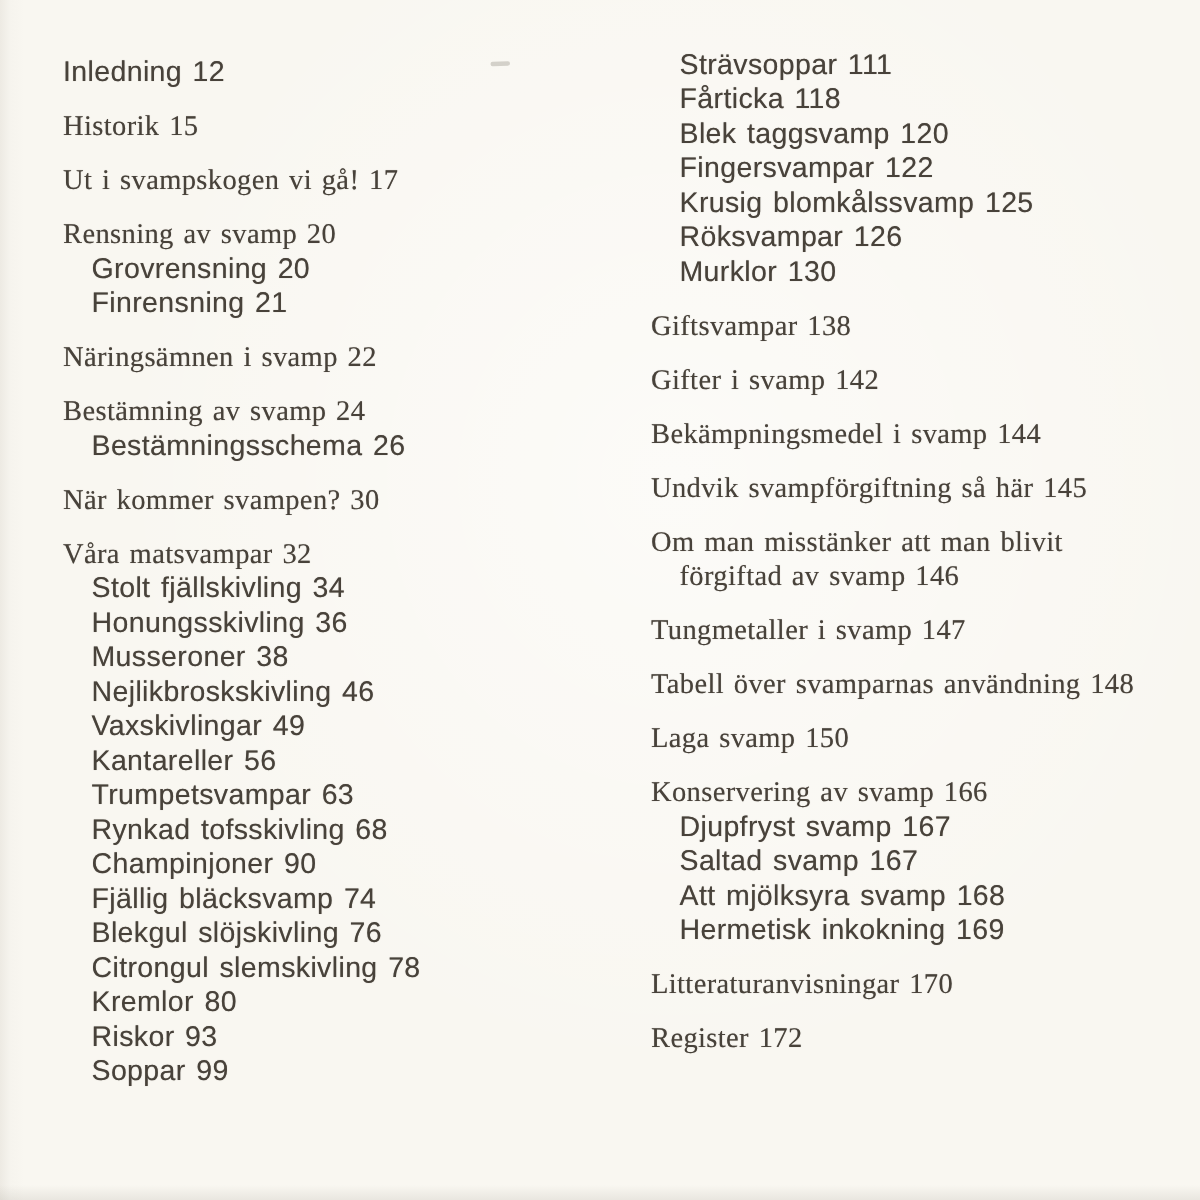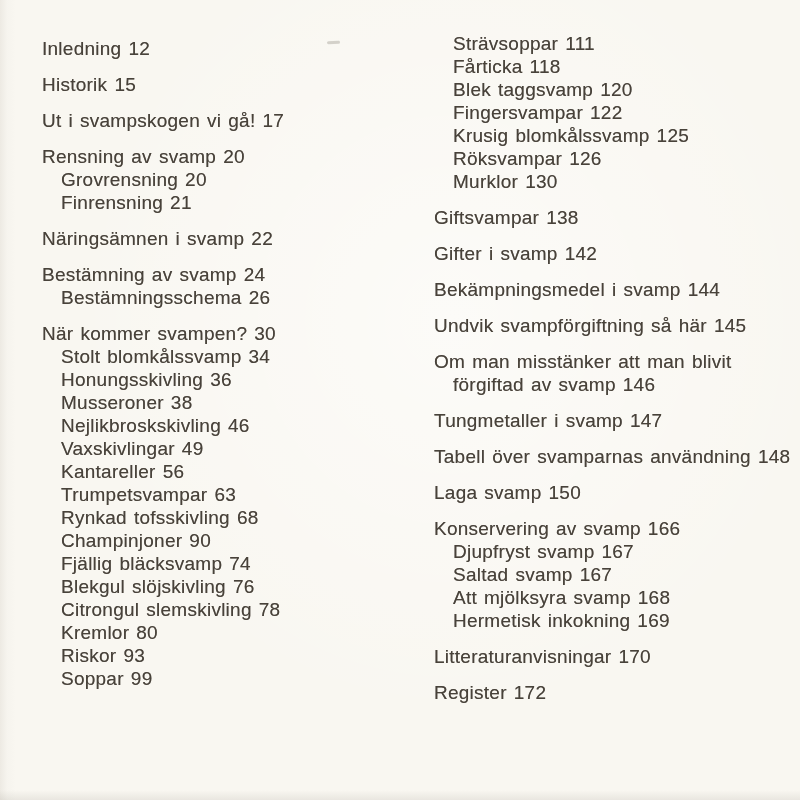--- a/index.html
+++ b/index.html
@@ -45,20 +45,21 @@
   }
   .entry.l0 {
     padding-left: 19px;
     text-indent: -19px;
   }
   .entry.l1 {
     padding-left: 19px;
   }
   .entry.gap {
     margin-top: 13px;
+    font-family: Liberation Serif, serif;
   }
   .speck {
     position: absolute;
     left: 327px;
     top: 41px;
     width: 13px;
     height: 3px;
     border-radius: 2px;
     background: #b5b1a8;
     opacity: 0.55;
@@ -74,21 +75,22 @@
       <div class="entry l0"><span>Inledning</span> <span>12</span></div>
       <div class="entry l0 gap"><span>Historik</span> <span>15</span></div>
       <div class="entry l0 gap"><span>Ut i svampskogen vi gå!</span> <span>17</span></div>
       <div class="entry l0 gap"><span>Rensning av svamp</span> <span>20</span></div>
       <div class="entry l1"><span>Grovrensning</span> <span>20</span></div>
       <div class="entry l1"><span>Finrensning</span> <span>21</span></div>
       <div class="entry l0 gap"><span>Näringsämnen i svamp</span> <span>22</span></div>
       <div class="entry l0 gap"><span>Bestämning av svamp</span> <span>24</span></div>
       <div class="entry l1"><span>Bestämningsschema</span> <span>26</span></div>
       <div class="entry l0 gap"><span>När kommer svampen?</span> <span>30</span></div>
-      <div class="entry l1"><span>Stolt blomkålssvamp</span> <span>34</span></div>
+      <div class="entry l0 gap"><span>Våra matsvampar</span> <span>32</span></div>
+      <div class="entry l1"><span>Stolt fjällskivling</span> <span>34</span></div>
       <div class="entry l1"><span>Honungsskivling</span> <span>36</span></div>
       <div class="entry l1"><span>Musseroner</span> <span>38</span></div>
       <div class="entry l1"><span>Nejlikbroskskivling</span> <span>46</span></div>
       <div class="entry l1"><span>Vaxskivlingar</span> <span>49</span></div>
       <div class="entry l1"><span>Kantareller</span> <span>56</span></div>
       <div class="entry l1"><span>Trumpetsvampar</span> <span>63</span></div>
       <div class="entry l1"><span>Rynkad tofsskivling</span> <span>68</span></div>
       <div class="entry l1"><span>Champinjoner</span> <span>90</span></div>
       <div class="entry l1"><span>Fjällig bläcksvamp</span> <span>74</span></div>
       <div class="entry l1"><span>Blekgul slöjskivling</span> <span>76</span></div>

